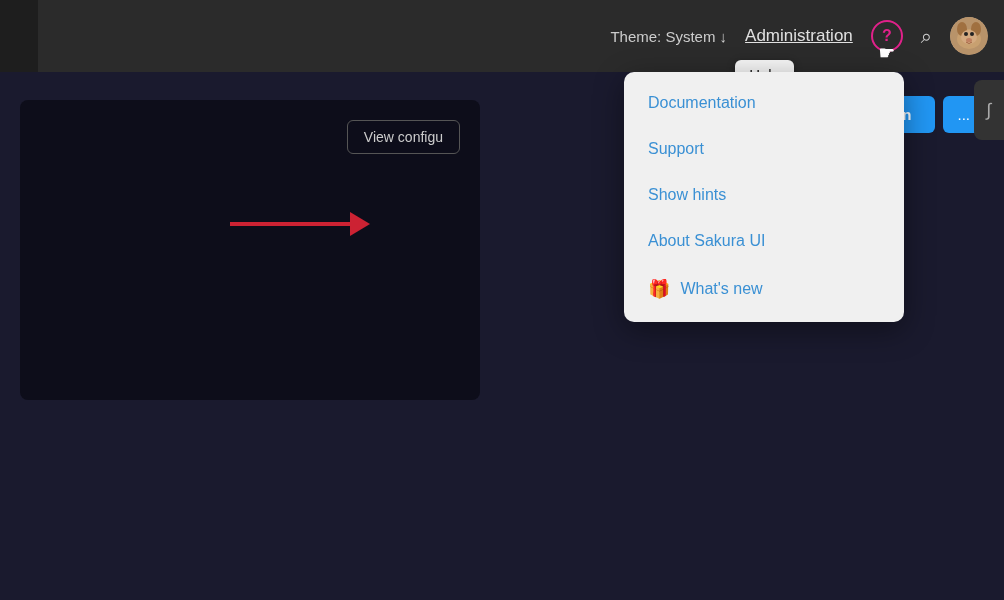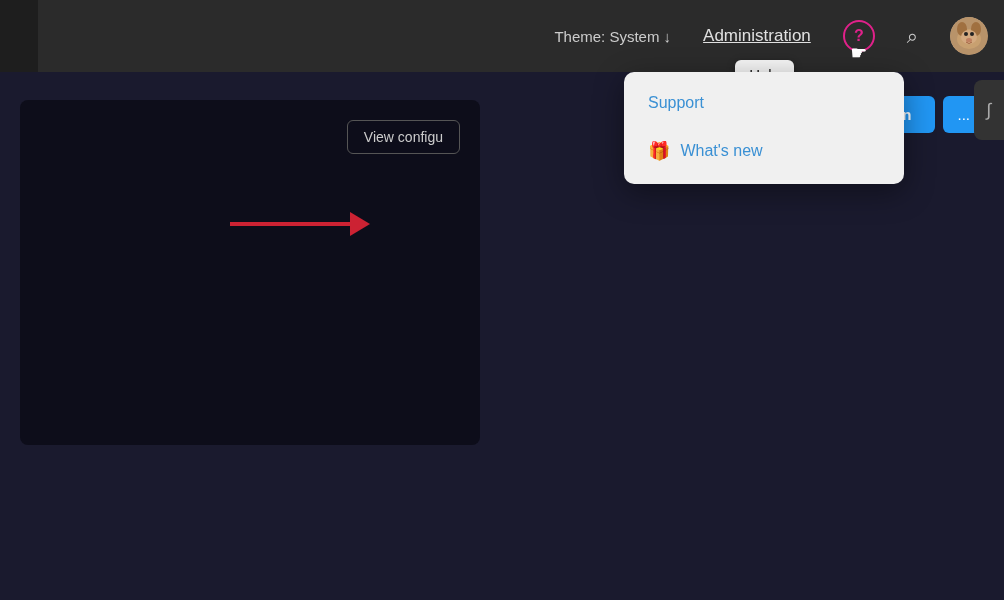--- a/index.html
+++ b/index.html
@@ -17,21 +17,21 @@
       position: absolute;
       top: 0;
       left: 0;
       right: 0;
       height: 72px;
       background: #2b2b2b;
       display: flex;
       align-items: center;
       justify-content: flex-end;
       padding: 8px 16px;
-      gap: 32px;
+      gap: 18px;
       z-index: 10;
       margin-left: 38px;
     }
 
     .topbar-theme {
       color: #ccc;
       font-size: 15px;
       cursor: pointer;
     }
 
@@ -108,21 +108,21 @@
       bottom: 0;
       background: #1a1a2e;
       display: flex;
       align-items: flex-start;
       padding: 28px 20px;
     }
 
     
     .left-panel {
       width: 460px;
-      height: 345px;
+      height: 300px;
       background: #0d0d1a;
       border-radius: 8px;
       position: relative;
       display: flex;
       align-items: flex-start;
       padding: 20px;
     }
 
     .view-config-btn {
       position: absolute;
@@ -310,26 +310,35 @@
   <button class="run-btn">Run</button>
   <button class="more-btn">...</button>
 </div>
 
 <div class="squiggle">
   <span>∫</span>
 </div>
 
 <div class="dropdown-menu">
 
+  <div class="dropdown-item">
+    <span>Documentation</span>
+  </div>
 
   <div class="dropdown-item">
     <span>Support</span>
   </div>
 
 
 
-
+  <div class="dropdown-item">
+    <span>Show hints</span>
+  </div>
+
+  <div class="dropdown-item">
+    <span>About Sakura UI</span>
+  </div>
 
   <div class="dropdown-item">
     <span class="dropdown-item-icon">🎁</span>
     <span>What's new</span>
   </div>
 </div>
 
 </body></html>

